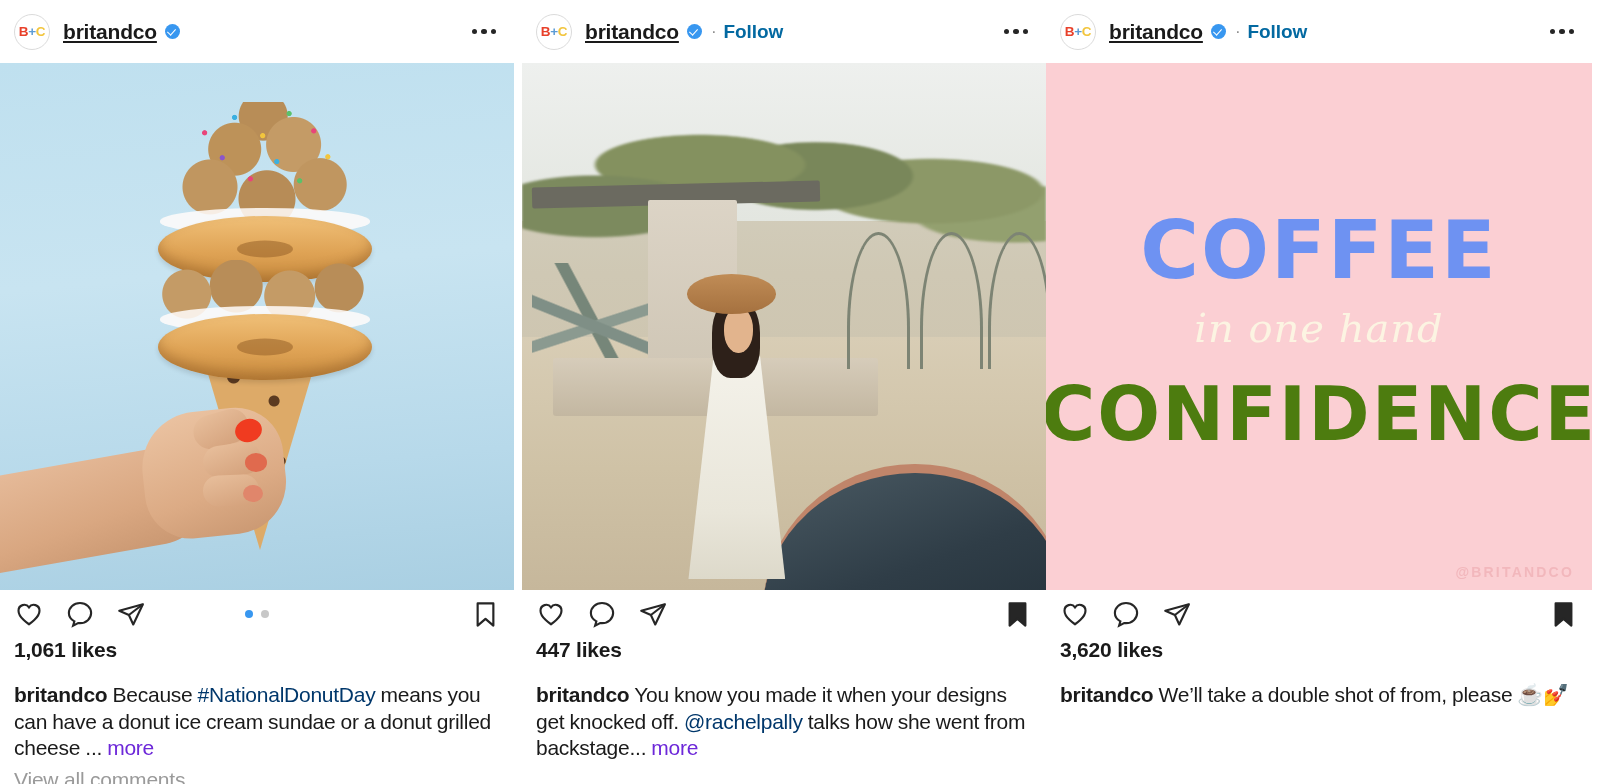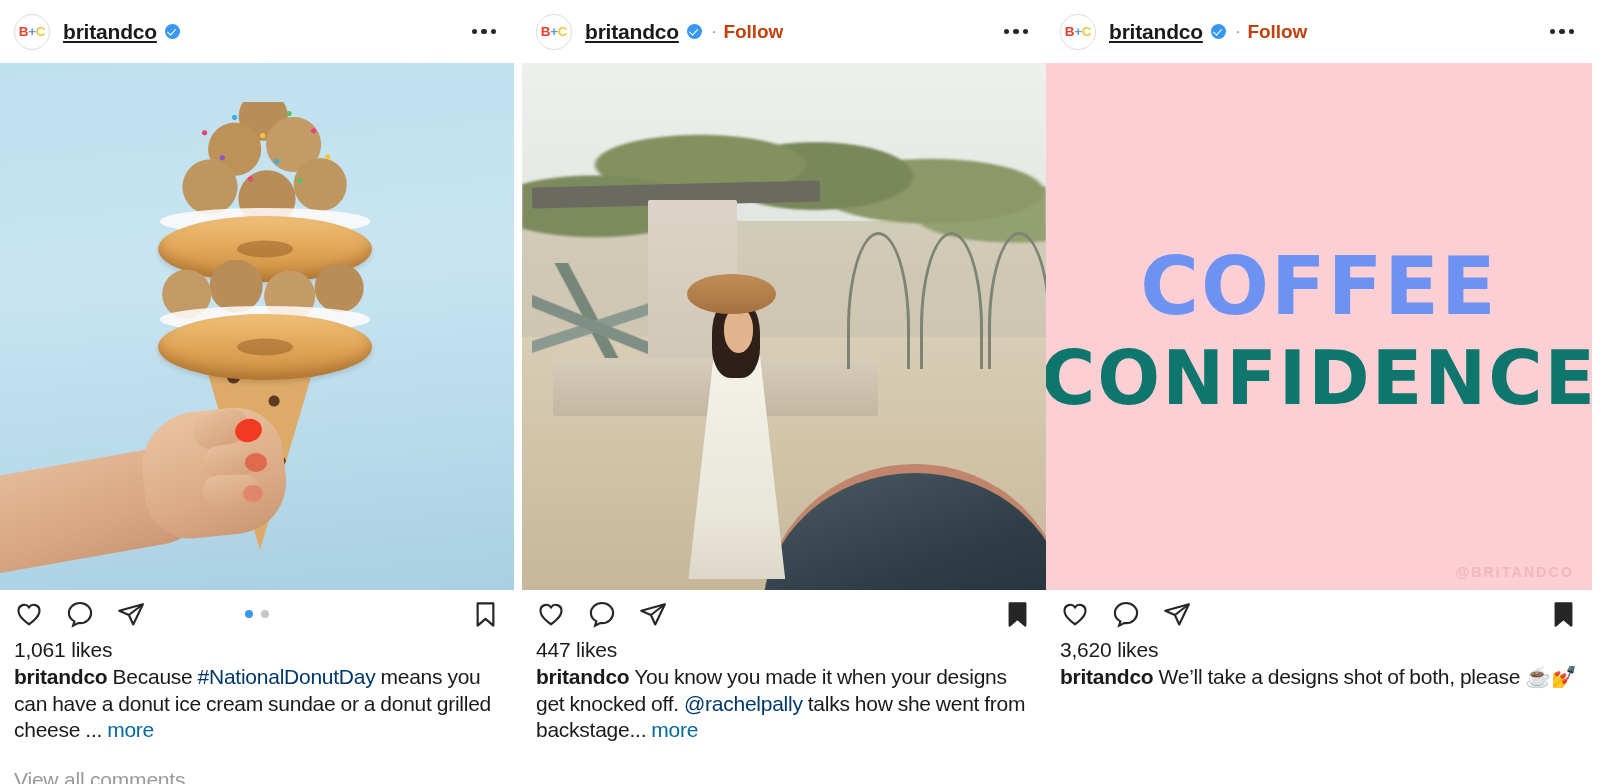--- a/index.html
+++ b/index.html
@@ -84,21 +84,21 @@
   }
   .dot-sep {
     color: #8e8e8e;
     font-size: 17px;
     margin: 0 7px 0 9px;
     line-height: 1;
   }
   .follow-link {
     font-size: 19px;
     font-weight: bold;
-    color: #c2410c;
+    color: #0369a1;
     white-space: nowrap;
     letter-spacing: -0.1px;
   }
   .more-dots {
     margin-left: auto;
     display: flex;
     gap: 4px;
     align-items: center;
     padding-right: 4px;
   }
@@ -308,21 +308,21 @@
     padding: 18px 0 0 0;
   }
   .q-big {
     font-family: "DejaVu Sans", sans-serif;
     font-weight: bold;
     font-size: 80px;
     letter-spacing: 2px;
     line-height: 1;
   }
   .q-coffee { color: #6E92F2; margin-bottom: 14px; }
-  .q-confidence { color: #0f766e; font-size: 74px; margin-bottom: 10px; }
+  .q-confidence { color: #4d7c0f; font-size: 74px; margin-bottom: 10px; }
   .q-script {
     font-family: "DejaVu Serif", serif;
     font-style: italic;
     color: #FCF4E2;
     font-size: 40px;
     letter-spacing: 1px;
   }
   .q-s1 { margin-bottom: 26px; }
   .watermark {
     position: absolute;
@@ -352,35 +352,35 @@
     pointer-events: none;
   }
   .cdot { width: 8px; height: 8px; border-radius: 50%; background: #c7c7c7; }
   .cdot.on { background: #3897F0; }
   .save-btn { margin-left: auto; }
 
   
   .body { padding: 0 14px; }
   .likes {
     font-size: 21px;
-    font-weight: normal;
+    font-weight: bold;
     color: #1a1a1a;
     letter-spacing: -0.2px;
-    margin-bottom: 2px;
+    margin-bottom: 20px;
   }
   .caption {
     font-size: 21px;
     line-height: 1.27;
     color: #1a1a1a;
     letter-spacing: -0.25px;
     word-spacing: -0.5px;
   }
   .cap-user { font-weight: bold; }
   .cap-link { color: #00376B; }
-  .cap-more { color: #0369a1; }
+  .cap-more { color: #6d28d9; }
   .view-comments {
     font-size: 21px;
     color: #9a9a9a;
     letter-spacing: -0.2px;
     margin-top: 5px;
   }
   .clip-bottom {
     position: absolute;
     left: 14px; right: 14px;
     bottom: -6px;
@@ -558,20 +558,21 @@
       <span class="follow-link">Follow</span>
       <div class="more-dots">
           <i></i>
           <i></i>
           <i></i>
         </div>
     </div>
 
     <div class="media media-quote">
       <div class="q-big q-coffee">COFFEE</div>
+      <div class="q-script q-s1">in one hand</div>
       <div class="q-big q-confidence">CONFIDENCE</div>
       <div class="watermark">@BRITANDCO</div>
     </div>
 
     <div class="actions">
       <div class="act-left">
         <span class="icon-btn">
           <svg width="30" height="30" viewBox="0 0 24 24" fill="none" stroke="#262626" stroke-width="1.7">
               <path d="M12 20.2S3.6 14.9 3.6 9.3a4.6 4.6 0 0 1 8.4-2.6 4.6 4.6 0 0 1 8.4 2.6c0 5.6-8.4 10.9-8.4 10.9z"></path>
             </svg>
@@ -590,17 +591,17 @@
       </div>
       <span class="icon-btn save-btn">
         <svg width="29" height="29" viewBox="0 0 24 24" fill="#262626" stroke="#262626" stroke-width="1.8" stroke-linejoin="round">
             <path d="M5.5 2.8h13v18.4L12 15.6l-6.5 5.6z"></path>
           </svg>
       </span>
     </div>
 
     <div class="body">
       <div class="likes">3,620 likes</div>
-      <div class="caption"><span class="cap-user">britandco</span> <span>We’ll take a designs shot of both, please ☕💅</span></div>
+      <div class="caption"><span class="cap-user">britandco</span> <span>We’ll take a double shot of from, please ☕💅</span></div>
     </div>
   </div>
 
 </div>
 
 </body></html>

